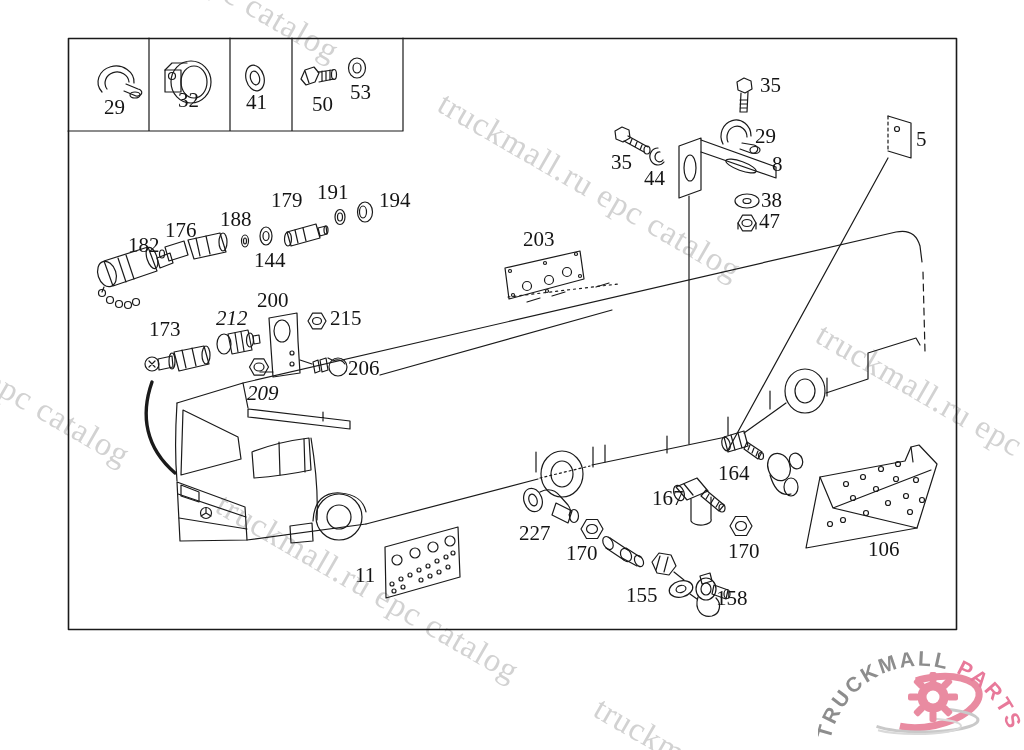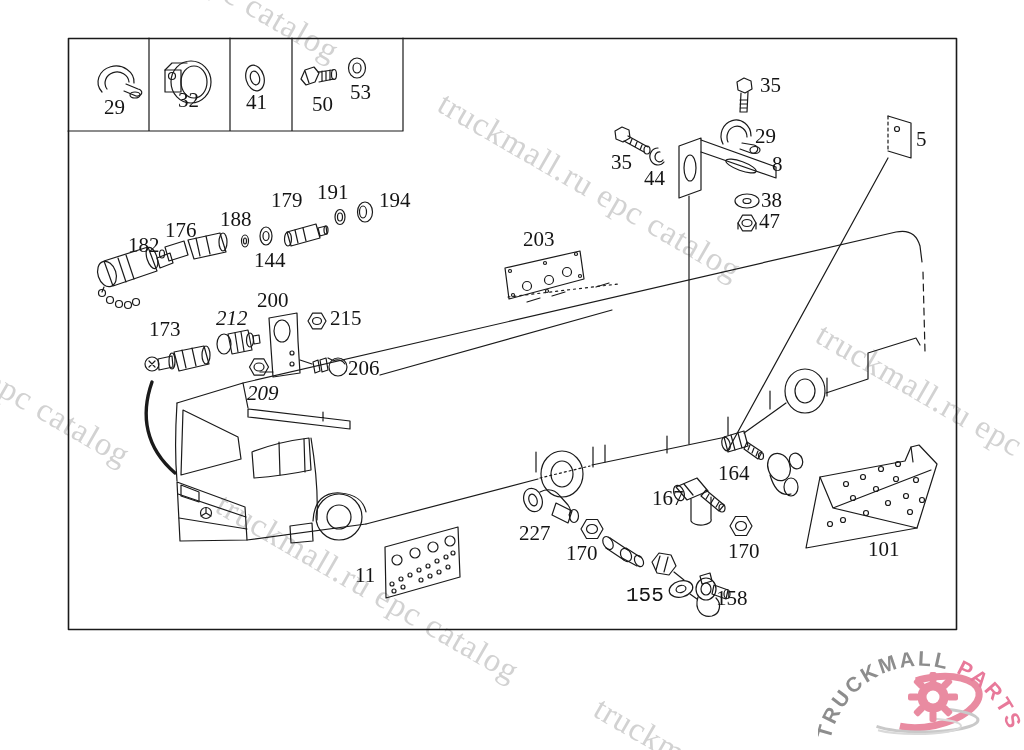--- a/index.html
+++ b/index.html
@@ -385,26 +385,26 @@
       <span class="plabel" style="left: 755px; top: 126px;">29</span>
       <span class="plabel" style="left: 772px; top: 154px;">8</span>
       <span class="plabel" style="left: 761px; top: 190px;">38</span>
       <span class="plabel" style="left: 759px; top: 211px;">47</span>
       <span class="plabel" style="left: 611px; top: 152px;">35</span>
       <span class="plabel" style="left: 644px; top: 168px;">44</span>
       <span class="plabel" style="left: 916px; top: 129px;">5</span>
       <span class="plabel" style="left: 355px; top: 565px;">11</span>
       <span class="plabel" style="left: 519px; top: 523px;">227</span>
       <span class="plabel" style="left: 566px; top: 543px;">170</span>
-      <span class="plabel" style="left: 626px; top: 585px; font-family: Liberation Mono, monospace;">155</span>
+      <span class="plabel" style="left: 626px; top: 585px;">155</span>
       <span class="plabel" style="left: 716px; top: 588px;">158</span>
       <span class="plabel" style="left: 652px; top: 488px;">167</span>
       <span class="plabel" style="left: 728px; top: 541px;">170</span>
       <span class="plabel" style="left: 718px; top: 463px;">164</span>
-      <span class="plabel" style="left: 868px; top: 539px;">101</span>
+      <span class="plabel" style="left: 868px; top: 539px;">106</span>
     </div>
 
   <svg class="logo" width="206" height="114" viewBox="0 0 206 114">
     <g>
       <ellipse cx="112" cy="66" rx="50" ry="24" transform="rotate(-12 112 66)" fill="none" stroke="#e98ba1" stroke-width="7" stroke-dasharray="95 75"></ellipse>
       <ellipse cx="105" cy="84" rx="55" ry="12" fill="none" stroke="#c9c9c9" stroke-width="3" stroke-dasharray="105 85"></ellipse>
       <ellipse cx="98" cy="90" rx="45" ry="8" fill="none" stroke="#d9d9d9" stroke-width="2" stroke-dasharray="85 70"></ellipse>
       <g transform="translate(115,61)" fill="#e98ba1">
         <rect x="-3.5" y="-25" width="7" height="11" rx="2"></rect>
         <rect x="-3.5" y="-25" width="7" height="11" rx="2" transform="rotate(45)"></rect>

